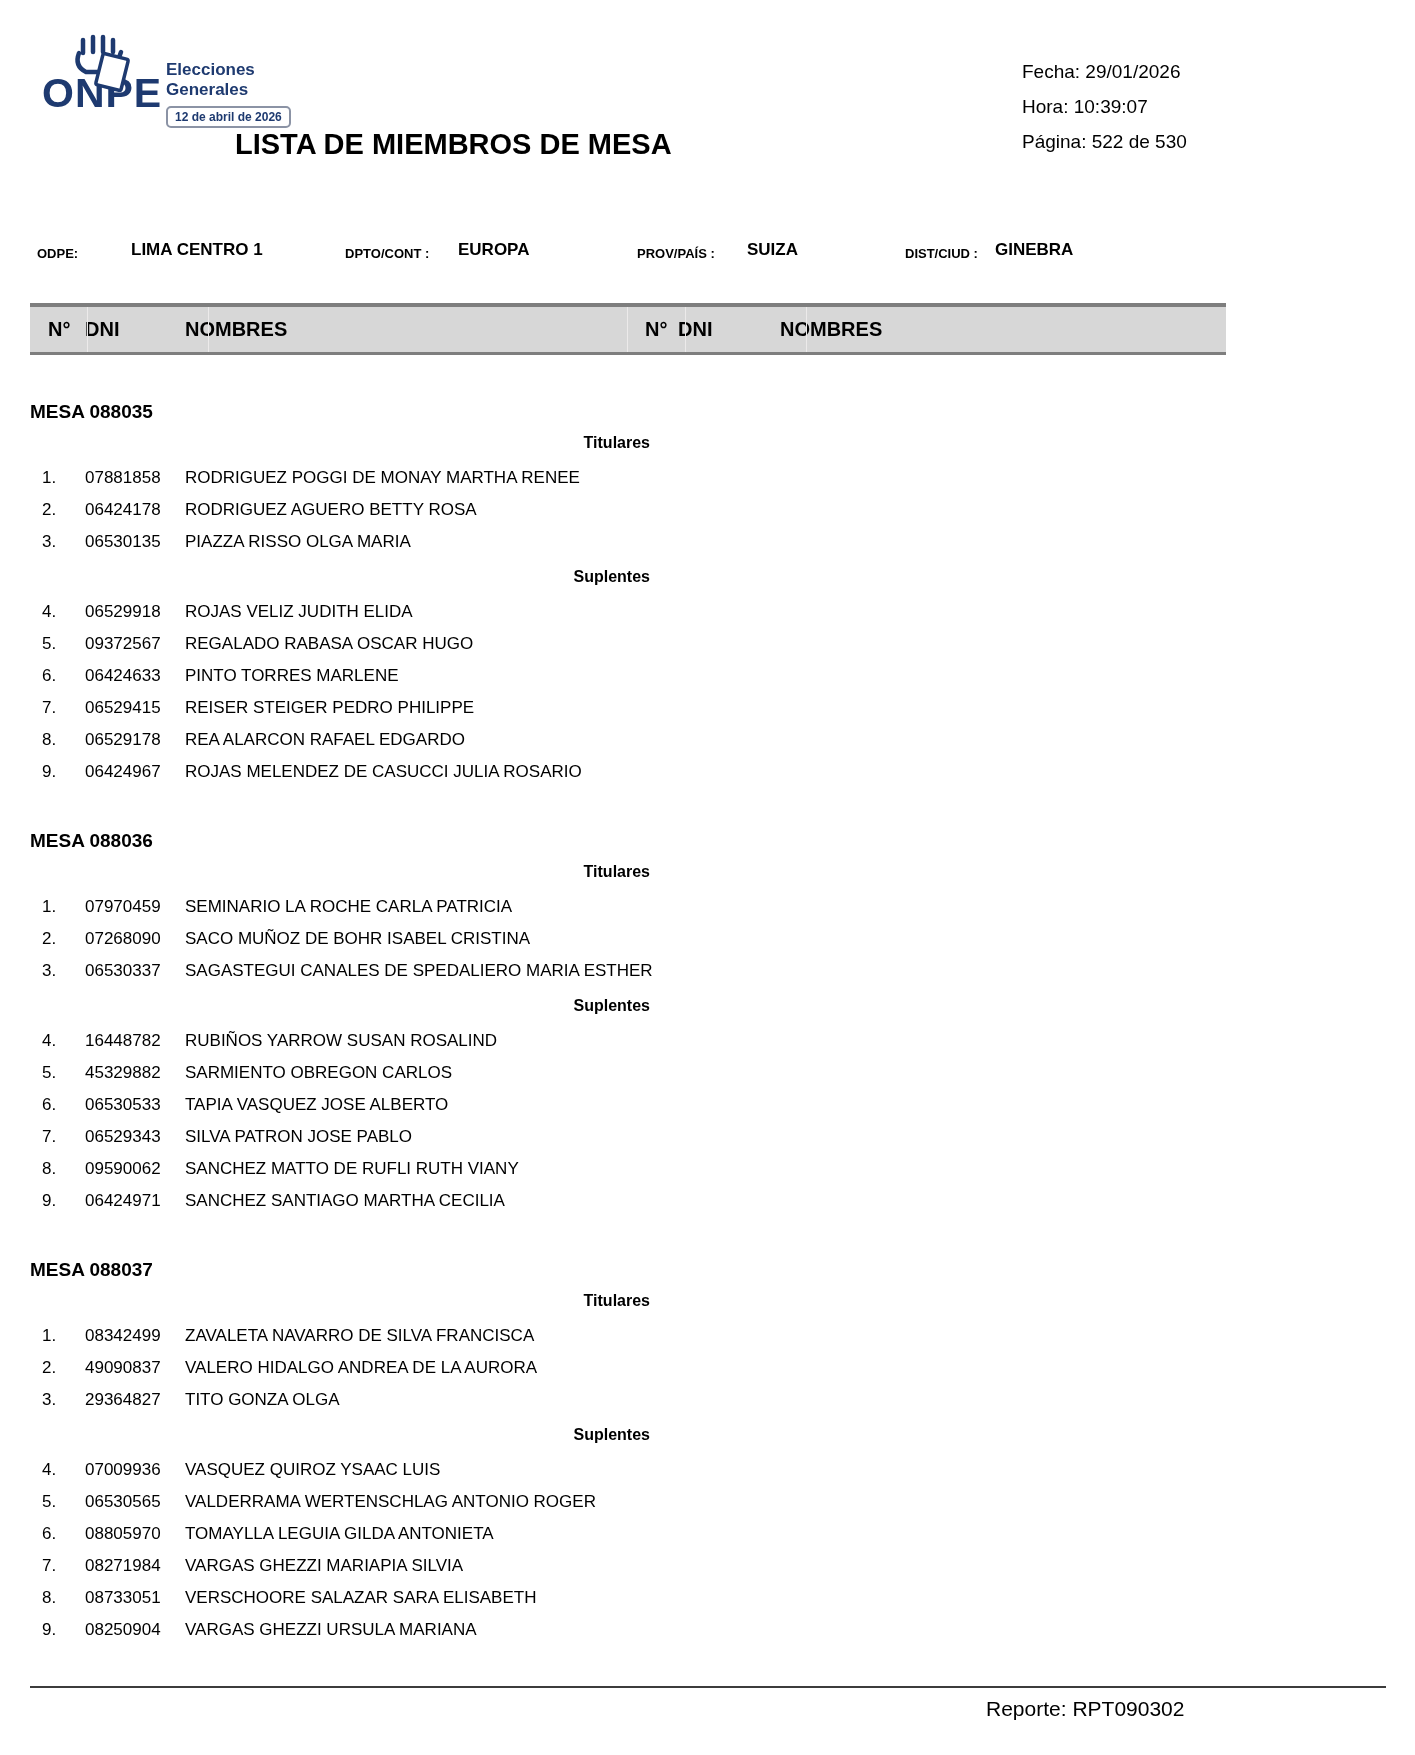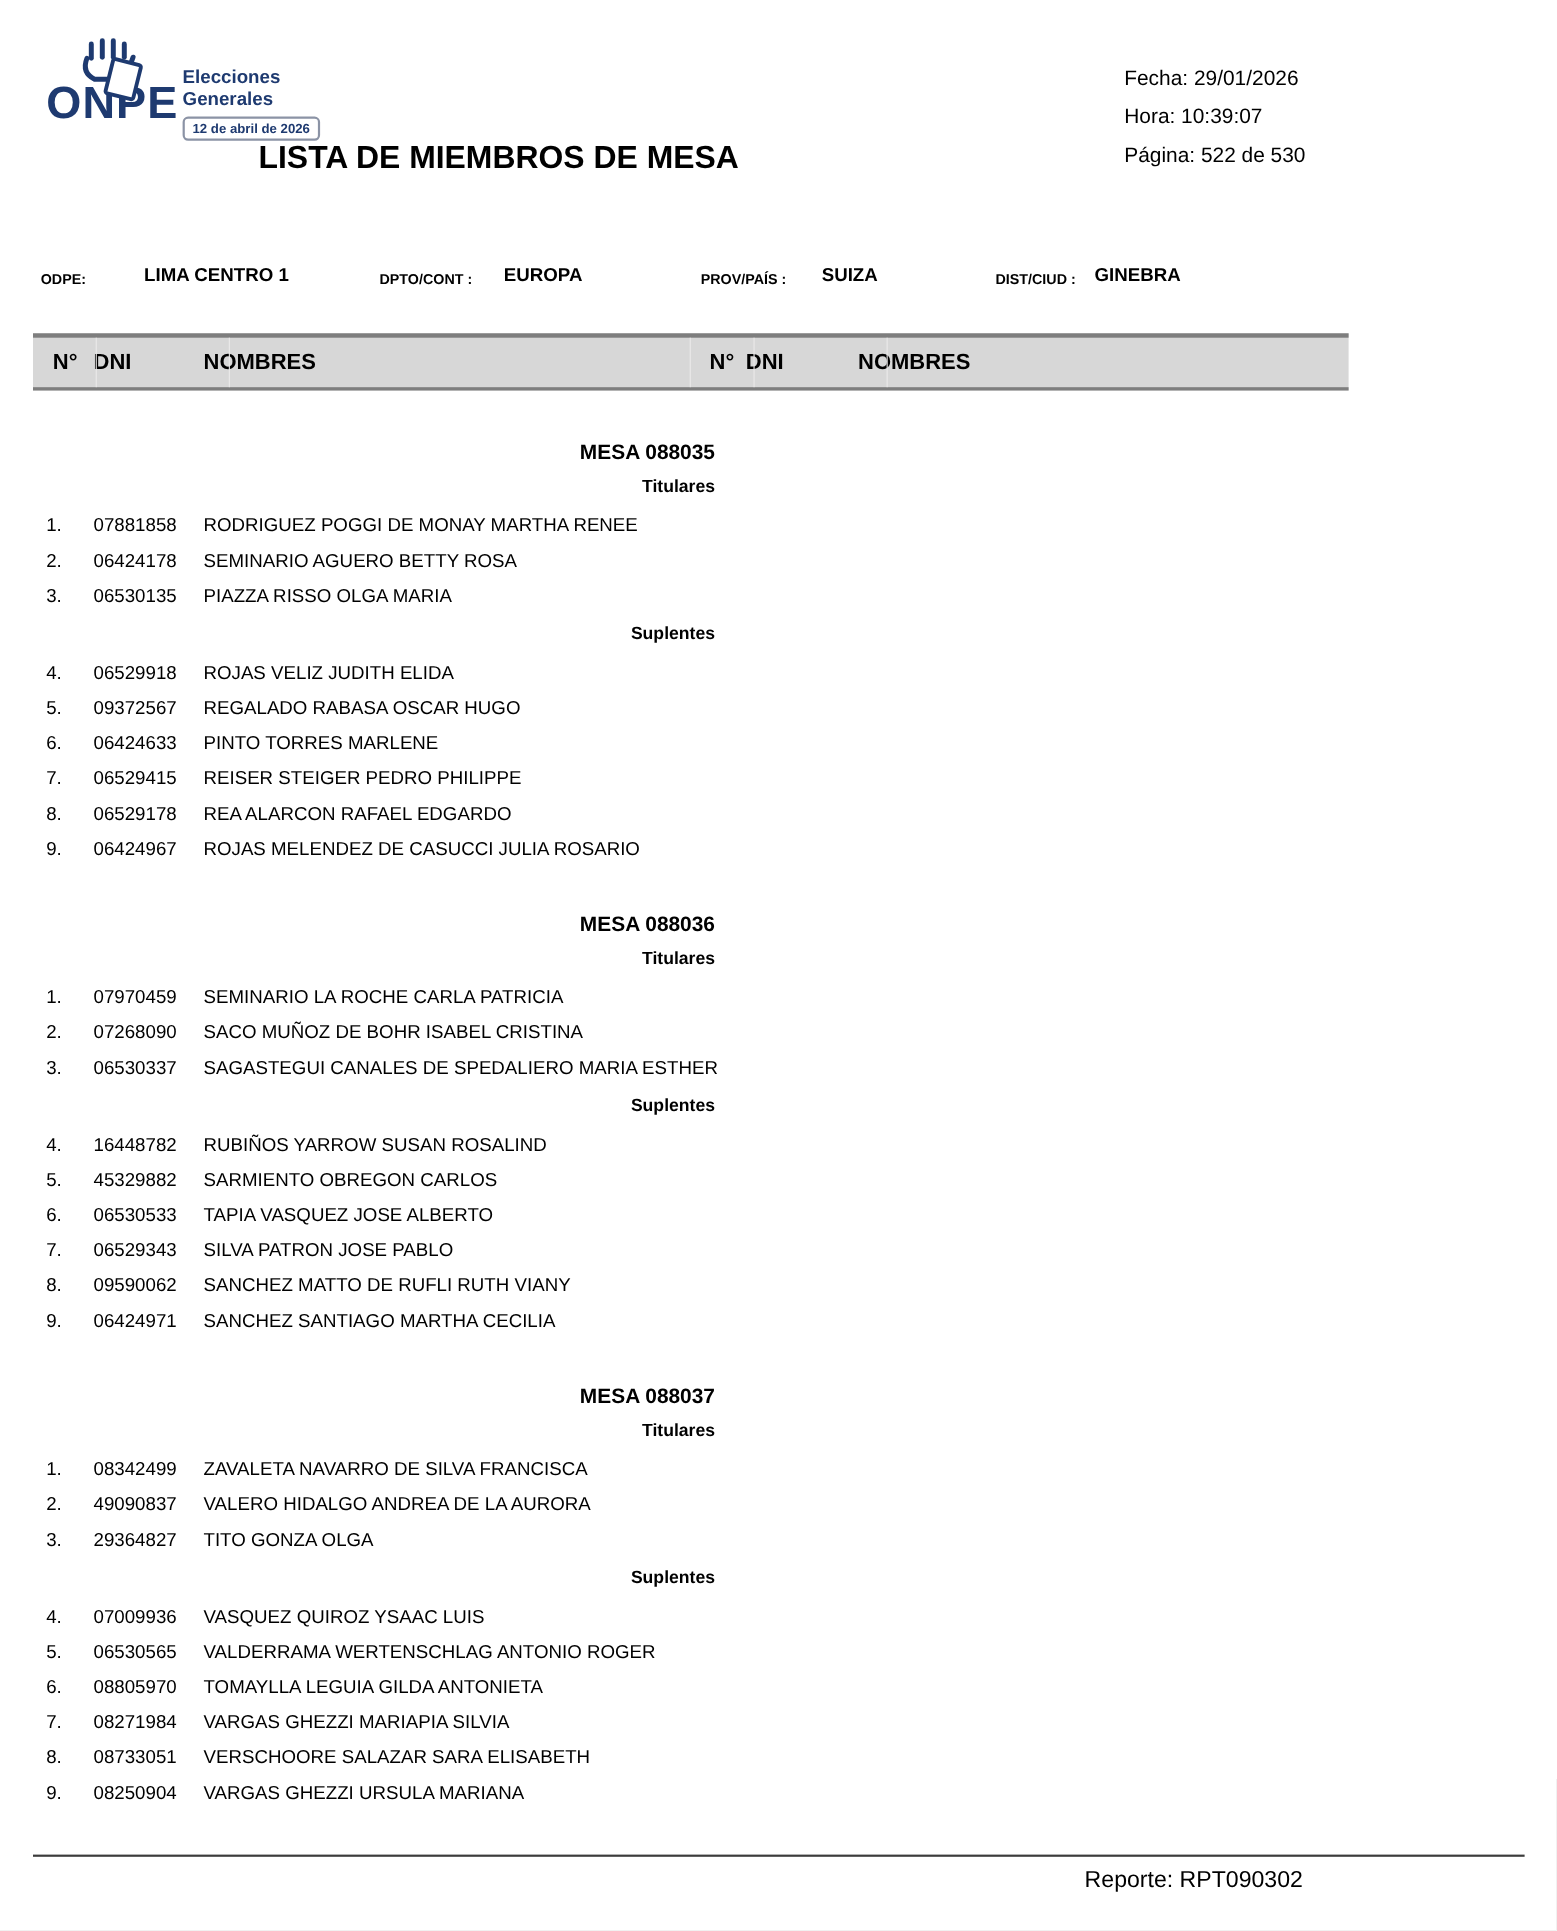--- a/index.html
+++ b/index.html
@@ -48,21 +48,21 @@
   }
   .thead span {
     position:absolute; top:0; line-height:44px;
     font-size:20px; font-weight:bold;
   }
   .th-sep { position:absolute; top:0; bottom:0; width:1px; background:#eceaea; }
 
   
   .content { position:absolute; left:30px; top:355px; width:620px; font-size:17px; }
   .mesa-title {
-    text-align:right; font-size:19px; font-weight:bold;
+    text-align:left; font-size:19px; font-weight:bold;
     line-height:22px; margin:0 0 10px 0; padding-top:35px;
   }
   .mesa:first-of-type .mesa-title { padding-top:46px; }
   .group-label {
     text-align:right; font-size:16px; font-weight:bold;
     line-height:20px; margin:0 0 16px 0;
   }
   .group-label.suplentes { padding-top:2px; }
   .mrow { display:flex; line-height:18px; margin-bottom:14px; }
   .c-n   { width:43px; margin-left:12px; flex:0 0 auto; }
@@ -134,21 +134,21 @@
       <h2 class="mesa-title">MESA 088035</h2>
       <h3 class="group-label">Titulares</h3>
       <div class="mrow">
         <span class="c-n">1.</span>
         <span class="c-dni">07881858</span>
         <span class="c-nom">RODRIGUEZ POGGI DE MONAY MARTHA RENEE</span>
       </div>
       <div class="mrow">
         <span class="c-n">2.</span>
         <span class="c-dni">06424178</span>
-        <span class="c-nom">SEMINARIO AGUERO BETTY ROSA</span>
+        <span class="c-nom">RODRIGUEZ AGUERO BETTY ROSA</span>
       </div>
       <div class="mrow">
         <span class="c-n">3.</span>
         <span class="c-dni">06530135</span>
         <span class="c-nom">PIAZZA RISSO OLGA MARIA</span>
       </div>
       <h3 class="group-label suplentes">Suplentes</h3>
       <div class="mrow">
         <span class="c-n">4.</span>
         <span class="c-dni">06529918</span>

